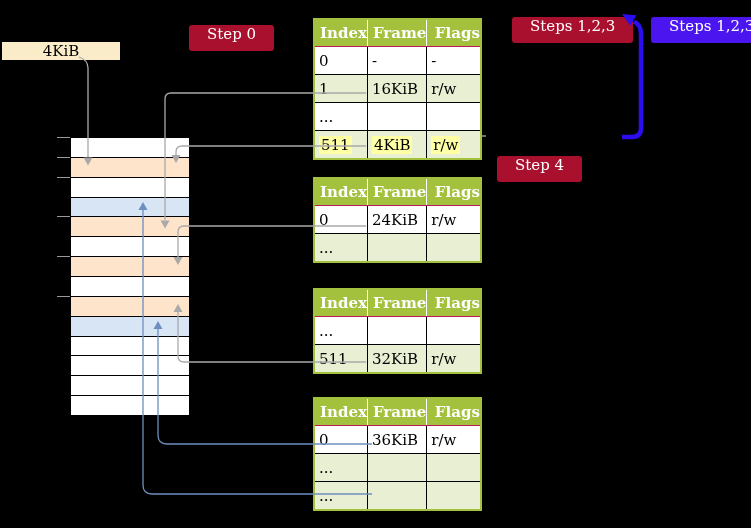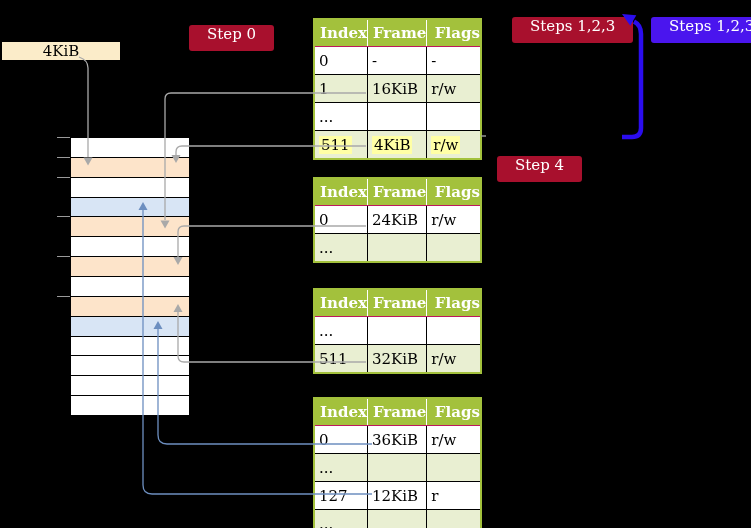--- a/index.html
+++ b/index.html
@@ -208,25 +208,20 @@
     <tr>
       <td>0</td>
       <td>36KiB</td>
       <td>r/w</td>
     </tr>
     <tr class="alt">
       <td>...</td>
       <td></td>
       <td></td>
     </tr>
-    <tr>
-      <td>127</td>
-      <td>12KiB</td>
-      <td>r</td>
-    </tr>
     <tr class="alt">
       <td>...</td>
       <td></td>
       <td></td>
     </tr>
   </tbody>
     </table>
 
   <svg class="overlay" width="751" height="528" viewBox="0 0 751 528">
 

